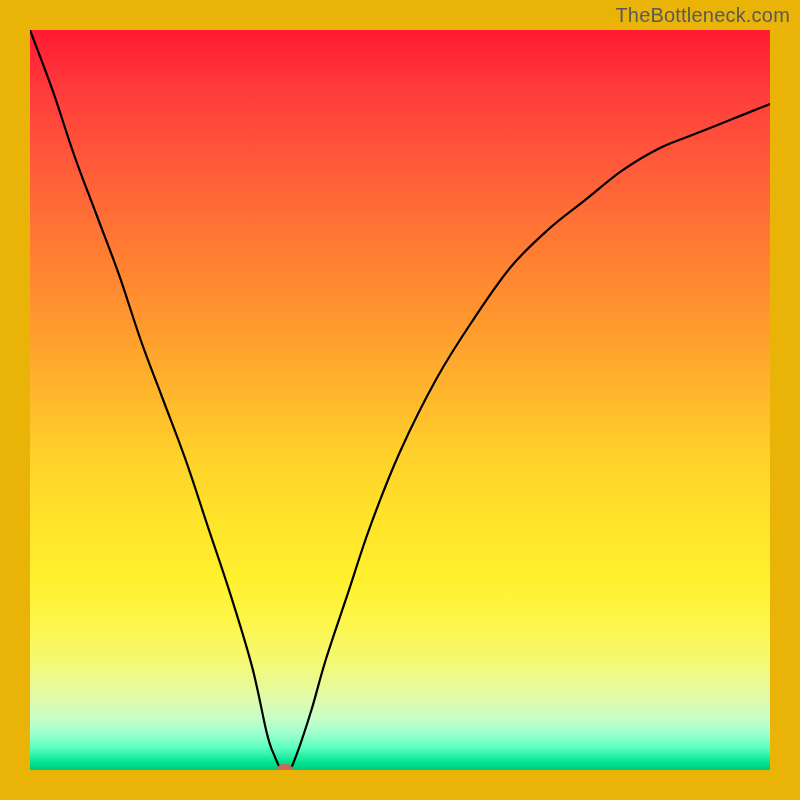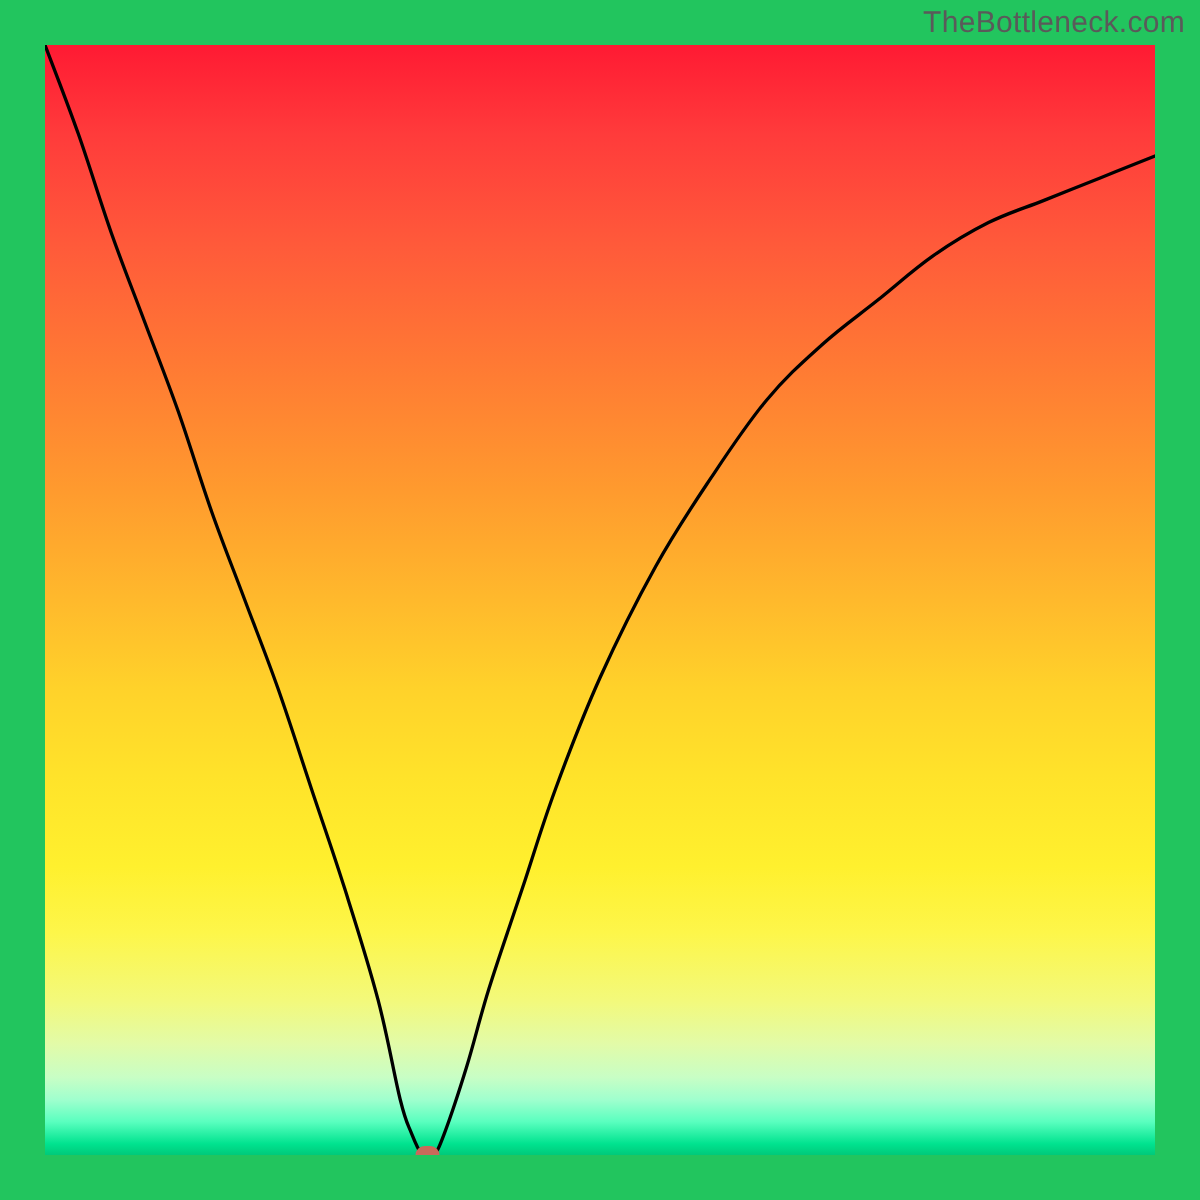--- a/index.html
+++ b/index.html
@@ -10,21 +10,21 @@
     background: #000;
     overflow: hidden;
     font-family: Arial, Helvetica, sans-serif;
   }
   .frame {
     position: absolute;
     left: 0;
     top: 0;
     width: 800px;
     height: 800px;
-    background: #22c55e;
+    background: #eab308;
   }
   .plot-area {
     position: absolute;
     left: 30px;
     top: 30px;
     width: 740px;
     height: 740px;
     overflow: hidden;
   }
   .gradient {

